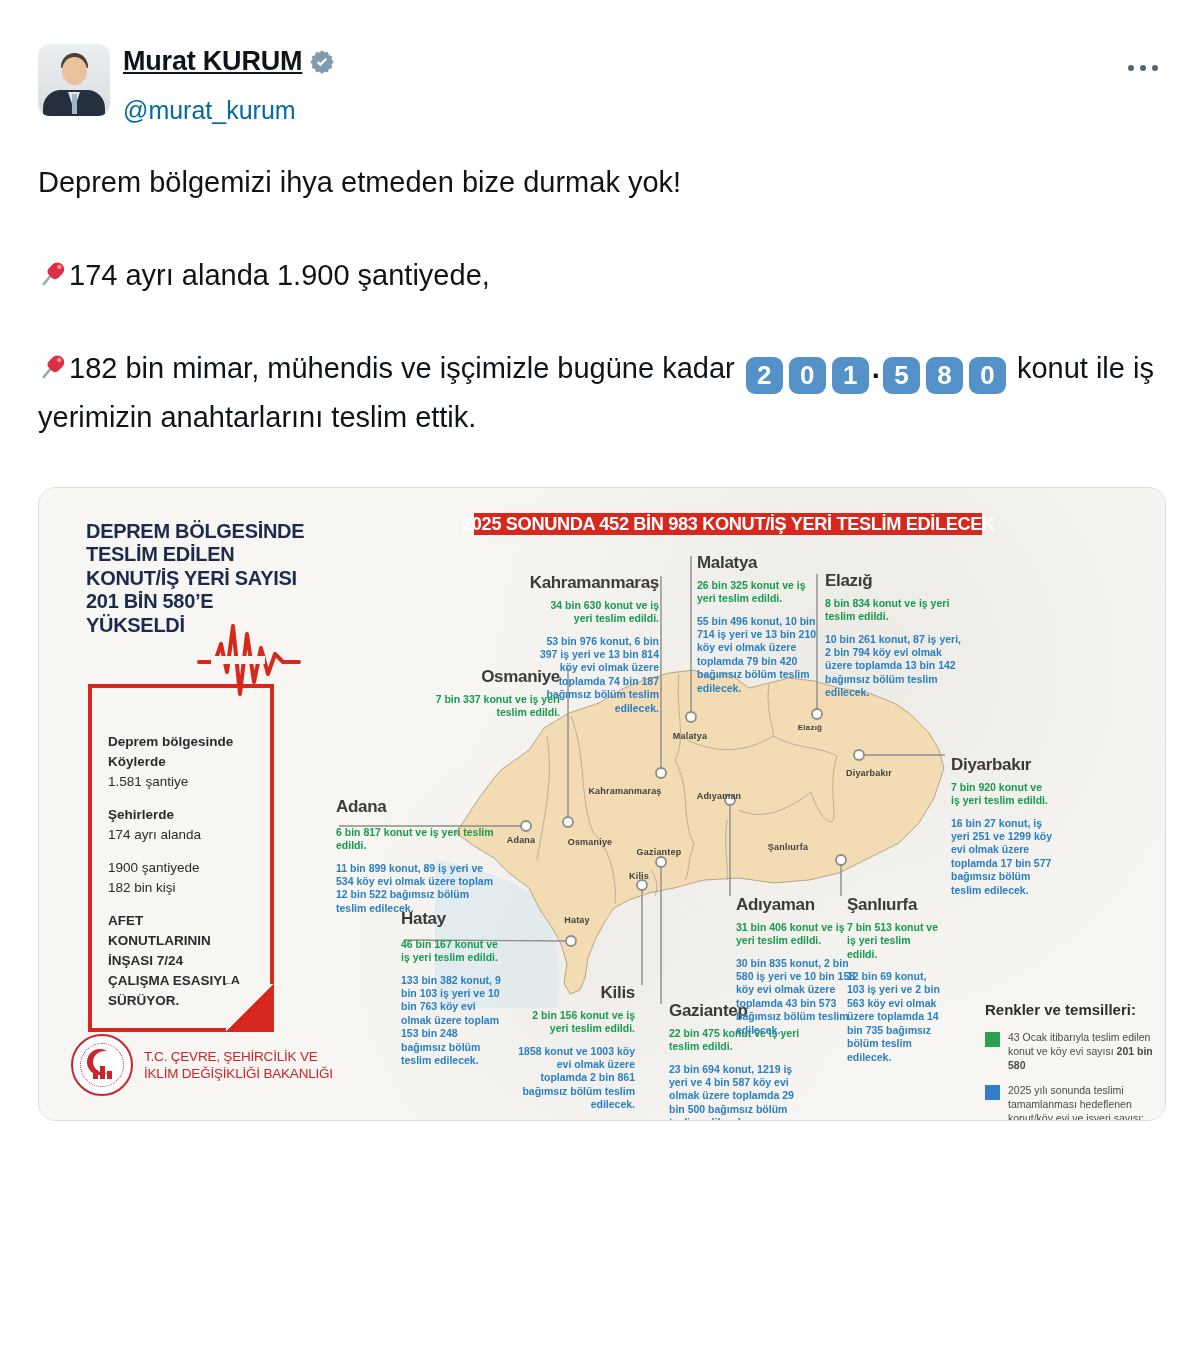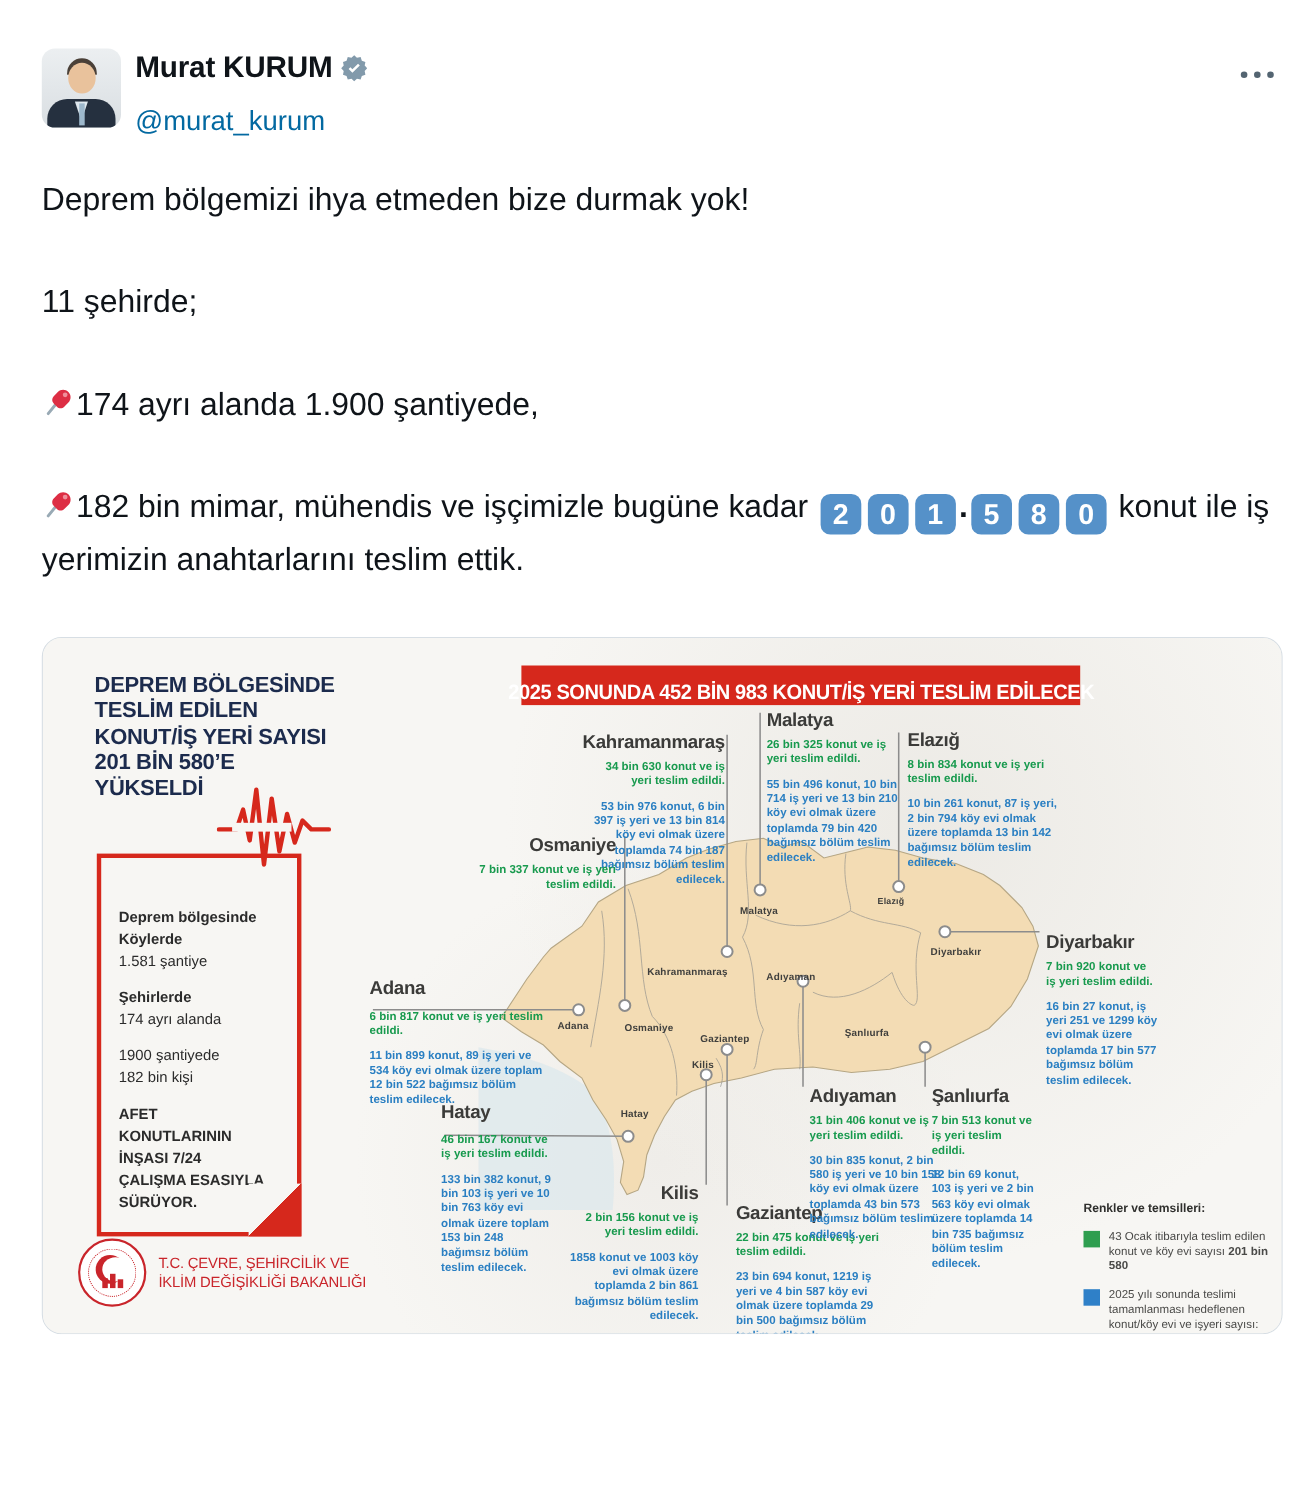--- a/index.html
+++ b/index.html
@@ -9,21 +9,21 @@
   
   .post-header{display:flex;align-items:flex-start;position:relative;}
   .avatar{width:72px;height:72px;border-radius:12px;background:linear-gradient(180deg,#eceff1 0%,#d9dee2 100%);position:relative;overflow:hidden;flex:0 0 auto;}
   .avatar .hair{position:absolute;top:9px;left:23px;width:27px;height:15px;background:#4a4038;border-radius:14px 14px 0 0;}
   .avatar .head{position:absolute;top:13px;left:24px;width:25px;height:28px;background:#e9c29c;border-radius:50%;}
   .avatar .suit{position:absolute;bottom:-8px;left:5px;width:62px;height:34px;background:#25303f;border-radius:18px 18px 0 0;}
   .avatar .shirt{position:absolute;bottom:6px;left:30px;width:12px;height:18px;background:#dfe8ef;clip-path:polygon(0 0,100% 0,50% 100%);}
   .avatar .tie{position:absolute;bottom:2px;left:34px;width:5px;height:20px;background:#9db8cc;}
   .id-block{margin-left:13px;padding-top:2px;}
   .name-row{display:flex;align-items:center;gap:7px;}
-  .display-name{font-size:27px;font-weight:bold;color:#0f1419;letter-spacing:-0.2px;}
+  .display-name{font-size:27px;font-weight:bold;color:#0f1419;letter-spacing:-0.2px;text-decoration:underline;}
   .badge{width:26px;height:26px;display:inline-block;}
   .handle{font-size:25px;color:#0369a1;margin-top:19px;}
   .more-btn{position:absolute;right:0;top:14px;width:40px;height:20px;display:flex;align-items:center;justify-content:flex-end;gap:6px;cursor:pointer;}
   .more-btn i{width:6px;height:6px;border-radius:50%;background:#536471;display:block;}
 
   
   .post-text{margin-top:34px;font-size:29px;line-height:1.62;color:#0f1419;}
   .post-text p{margin:0 0 46px 0;}
   .pin{width:30px;height:30px;vertical-align:-4px;margin-right:1px;}
   .keycap{display:inline-block;width:37px;height:37px;border-radius:9px;background:#5591c9;color:#fff;font-weight:bold;font-size:26px;line-height:37px;text-align:center;vertical-align:-6px;margin:0 3px;}
@@ -50,33 +50,33 @@
 
   .seal-row{position:absolute;left:32px;top:546px;display:flex;align-items:center;gap:11px;}
   .seal{width:58px;height:58px;border-radius:50%;border:2px solid #c9252b;display:flex;align-items:center;justify-content:center;background:#fff;}
   .seal-inner{width:42px;height:42px;border-radius:50%;border:1.5px dotted #c9252b;position:relative;overflow:hidden;}
   .seal-inner .cres{position:absolute;left:6px;top:5px;width:26px;height:26px;border-radius:50%;background:#c9252b;}
   .seal-inner .cres2{position:absolute;left:12px;top:7px;width:24px;height:22px;border-radius:50%;background:#fff;}
   .seal-inner .bld1,.seal-inner .bld2,.seal-inner .bld3{position:absolute;bottom:7px;background:#c9252b;width:5px;}
   .seal-inner .bld1{left:12px;height:9px;} .seal-inner .bld2{left:19px;height:13px;} .seal-inner .bld3{left:26px;height:8px;}
   .ministry{color:#c9252b;font-weight:normal;font-size:13.5px;line-height:17px;letter-spacing:-0.2px;}
 
-  .banner{position:absolute;left:435px;top:25px;width:508px;height:36px;background:#d6281c;display:flex;align-items:flex-end;justify-content:center;}
+  .banner{position:absolute;left:435px;top:25px;width:508px;height:22px;background:#d6281c;display:flex;align-items:center;justify-content:center;}
   .banner span{color:#fff;font-weight:bold;font-size:19px;letter-spacing:-0.4px;transform:scaleX(0.96);white-space:nowrap;}
 
   
   .callout{position:absolute;line-height:1.28;}
   .callout .c-name{font-size:17px;font-weight:bold;color:#3b3b39;letter-spacing:-0.3px;margin-bottom:5px;white-space:nowrap;}
   .callout .c-green{color:#189a4e;font-size:10.5px;font-weight:bold;margin-bottom:9px;}
   .callout .c-blue{color:#2a7fc2;font-size:10.5px;font-weight:bold;}
   .ra{text-align:right;}
 
   
   .legend{position:absolute;left:946px;top:512px;width:168px;font-size:10.5px;color:#4a4a48;line-height:1.3;}
-  .legend .lg-title{font-weight:bold;color:#2f2f2d;font-size:11px;margin-bottom:12px;}
+  .legend .lg-title{font-weight:bold;color:#2f2f2d;font-size:15px;margin-bottom:12px;}
   .lg-item{display:flex;gap:8px;margin-bottom:12px;}
   .lg-swatch{width:15px;height:15px;flex:0 0 auto;margin-top:1px;}
   .lg-green{background:#2e9e4f;} .lg-blue{background:#2f80c8;}
 
   .map-label{font-size:9px;font-weight:bold;fill:#3f3f3d;letter-spacing:0.2px;}
   .map-label.small{font-size:8px;}
 </style>
 </head>
 <body>
 
@@ -102,21 +102,20 @@
     </div>
     <div class="more-btn">
         <i></i>
         <i></i>
         <i></i>
       </div>
   </div>
 
   <div class="post-text">
     <p>Deprem bölgemizi ihya etmeden bize durmak yok!</p>
-    <p>11 şehirde;</p>
     <p><svg class="pin" viewBox="0 0 36 36">
           <path d="M7 30 L15.5 19.5" stroke="#99aab5" stroke-width="3.2" stroke-linecap="round" fill="none"></path>
           <path d="M17.5 6.5 c3-3.2 8.5-3.2 11.5 0 c3.2 3 3.2 8.5 0 11.5 l-4.5 4.5 c-2.2 2.2-5.8 2.2-8 0 l-3.5-3.5 c-2.2-2.2-2.2-5.8 0-8 z" fill="#dd2e44"></path>
           <circle cx="25.5" cy="9.5" r="2.6" fill="#f2a0aa" opacity="0.85"></circle>
         </svg><span>174 ayrı alanda 1.900 şantiyede,</span></p>
     <p><svg class="pin" viewBox="0 0 36 36">
           <path d="M7 30 L15.5 19.5" stroke="#99aab5" stroke-width="3.2" stroke-linecap="round" fill="none"></path>
           <path d="M17.5 6.5 c3-3.2 8.5-3.2 11.5 0 c3.2 3 3.2 8.5 0 11.5 l-4.5 4.5 c-2.2 2.2-5.8 2.2-8 0 l-3.5-3.5 c-2.2-2.2-2.2-5.8 0-8 z" fill="#dd2e44"></path>
           <circle cx="25.5" cy="9.5" r="2.6" fill="#f2a0aa" opacity="0.85"></circle>
         </svg><span>182 bin mimar, mühendis ve işçimizle bugüne kadar </span><span class="keycap">2</span><span class="keycap">0</span><span class="keycap">1</span><span class="keysep">.</span><span class="keycap">5</span><span class="keycap">8</span><span class="keycap">0</span><span> konut ile iş yerimizin anahtarlarını teslim ettik.</span></p>

